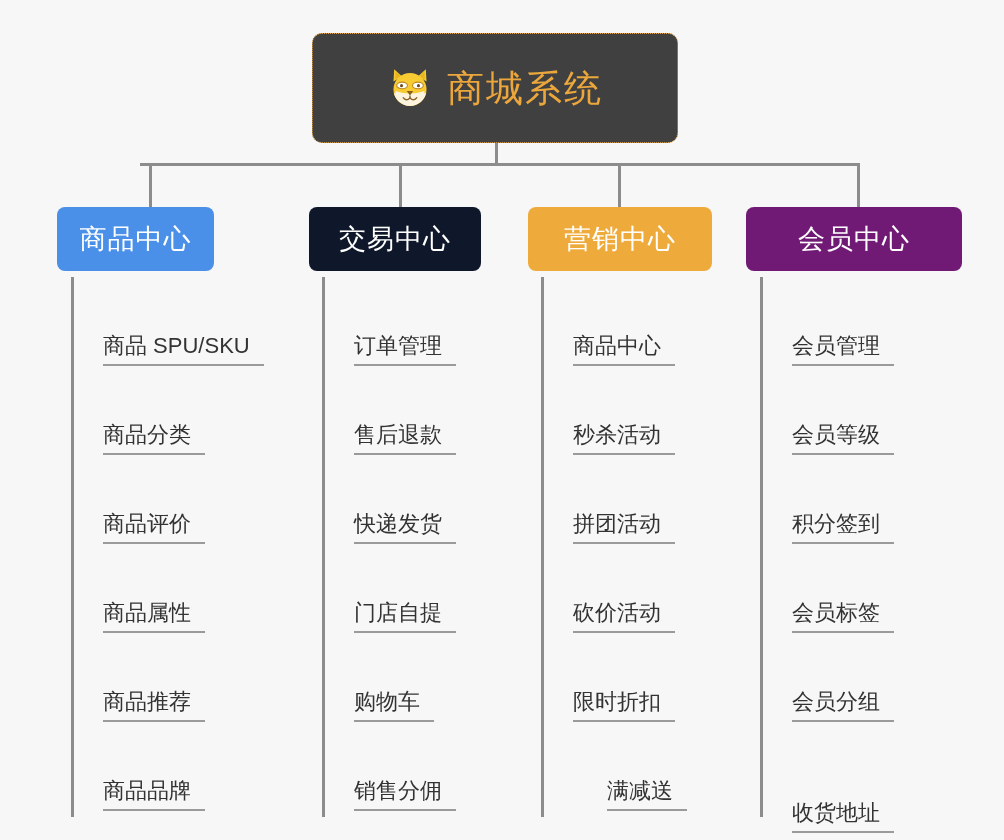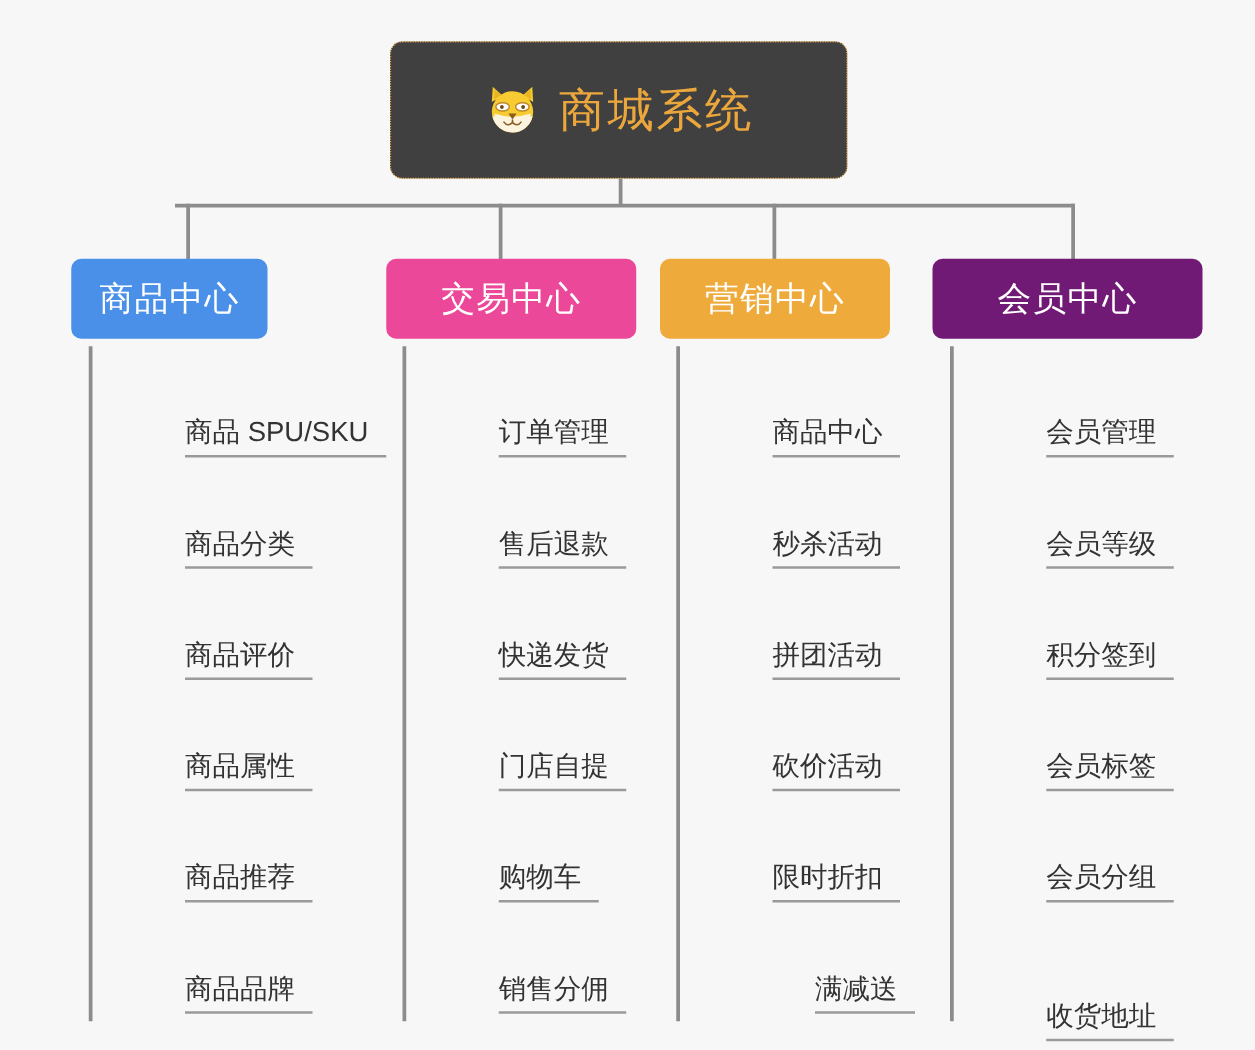--- a/index.html
+++ b/index.html
@@ -69,21 +69,20 @@
     left: 0; top: 0;
     width: 3px;
     background: #8c8c8c;
   }
   .leaf {
     position: absolute;
     left: 0;
     height: 89px;
     display: flex;
     align-items: flex-end;
-    padding-left: 45px;
   }
   .leaf-label {
     display: inline-block;
     margin-left: 32px;
     padding: 0 14px 6px 0;
     font-size: 22px;
     color: #333333;
     line-height: 1.15;
     white-space: nowrap;
     border-bottom: 2px solid #9a9a9a;
@@ -121,21 +120,21 @@
   <div class="conn conn-h" style="left: 140px; top: 163px; width: 720px; background: rgb(140, 140, 140);"></div>
 
   <div class="conn conn-v" style="left: 149px; top: 163px; height: 46px; background: rgb(140, 140, 140);"></div>
   <div class="conn conn-v" style="left: 399px; top: 163px; height: 46px; background: rgb(140, 140, 140);"></div>
   <div class="conn conn-v" style="left: 618px; top: 163px; height: 46px; background: rgb(140, 140, 140);"></div>
   <div class="conn conn-v" style="left: 857px; top: 163px; height: 46px; background: rgb(140, 140, 140);"></div>
 
   <div class="cat-box" style="left: 57px; width: 157px; background: rgb(74, 144, 232);">
     <span class="cat-label">商品中心</span>
   </div>
-  <div class="cat-box" style="left: 309px; width: 200px; background: #ec4899;">
+  <div class="cat-box" style="left: 309px; width: 172px; background: #0f172a;">
     <span class="cat-label">交易中心</span>
   </div>
   <div class="cat-box" style="left: 528px; width: 184px; background: rgb(238, 171, 60);">
     <span class="cat-label">营销中心</span>
   </div>
   <div class="cat-box" style="left: 746px; width: 216px; background: #701a75;">
     <span class="cat-label">会员中心</span>
   </div>
 
   <div class="column" style="left:71px;">

